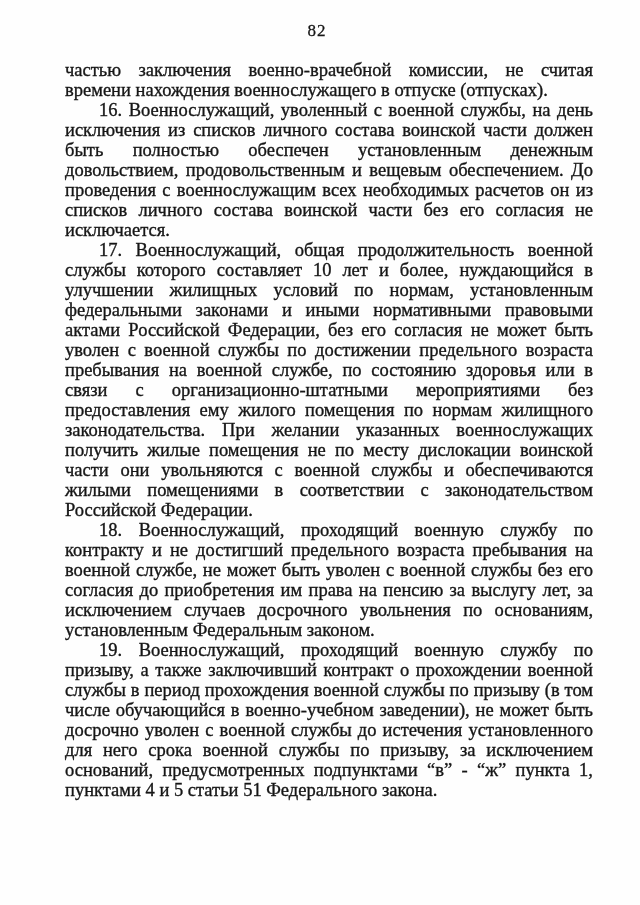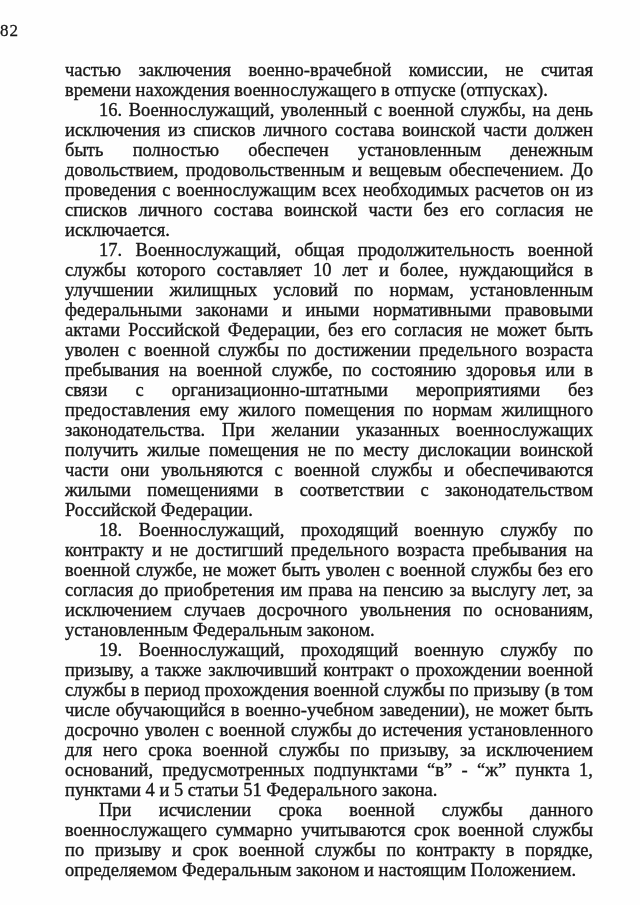--- a/index.html
+++ b/index.html
@@ -14,20 +14,21 @@
     background: #fefefe;
     overflow: hidden;
     font-family: "Liberation Serif", serif;
     color: #161616;
   }
   .page-number {
     position: absolute;
     top: 21px;
     left: 0;
     width: 634px;
+    text-align: center;
     font-size: 17px;
     letter-spacing: 1px;
     -webkit-text-stroke-width: 0.3px;
   }
   .text-block {
     position: absolute;
     top: 60px;
     left: 65px;
     width: 528px;
     text-align: justify;
@@ -49,15 +50,14 @@
 
 <div class="page">
   <div class="page-number">82</div>
 
   <div class="text-block">
     <p class="para no-indent">частью заключения военно-врачебной комиссии, не считая времени нахождения военнослужащего в отпуске (отпусках).</p>
     <p class="para">16. Военнослужащий, уволенный с военной службы, на день исключения из списков личного состава воинской части должен быть полностью обеспечен установленным денежным довольствием, продовольственным и вещевым обеспечением. До проведения с военнослужащим всех необходимых расчетов он из списков личного состава воинской части без его согласия не исключается.</p>
     <p class="para">17. Военнослужащий, общая продолжительность военной службы которого составляет 10 лет и более, нуждающийся в улучшении жилищных условий по нормам, установленным федеральными законами и иными нормативными правовыми актами Российской Федерации, без его согласия не может быть уволен с военной службы по достижении предельного возраста пребывания на военной службе, по состоянию здоровья или в связи с организационно-штатными мероприятиями без предоставления ему жилого помещения по нормам жилищного законодательства. При желании указанных военнослужащих получить жилые помещения не по месту дислокации воинской части они увольняются с военной службы и обеспечиваются жилыми помещениями в соответствии с законодательством Российской Федерации.</p>
     <p class="para">18. Военнослужащий, проходящий военную службу по контракту и не достигший предельного возраста пребывания на военной службе, не может быть уволен с военной службы без его согласия до приобретения им права на пенсию за выслугу лет, за исключением случаев досрочного увольнения по основаниям, установленным Федеральным законом.</p>
     <p class="para">19. Военнослужащий, проходящий военную службу по призыву, а также заключивший контракт о прохождении военной службы в период прохождения военной службы по призыву (в том числе обучающийся в военно-учебном заведении), не может быть досрочно уволен с военной службы до истечения установленного для него срока военной службы по призыву, за исключением оснований, предусмотренных подпунктами “в” - “ж” пункта 1, пунктами 4 и 5 статьи 51 Федерального закона.</p>
-    <p class="para">При исчислении срока военной службы данного военнослужащего суммарно учитываются срок военной службы по призыву и срок военной службы по контракту в порядке, определяемом Федеральным законом и настоящим Положением.</p>
   </div>
 </div>
 
 </body></html>

